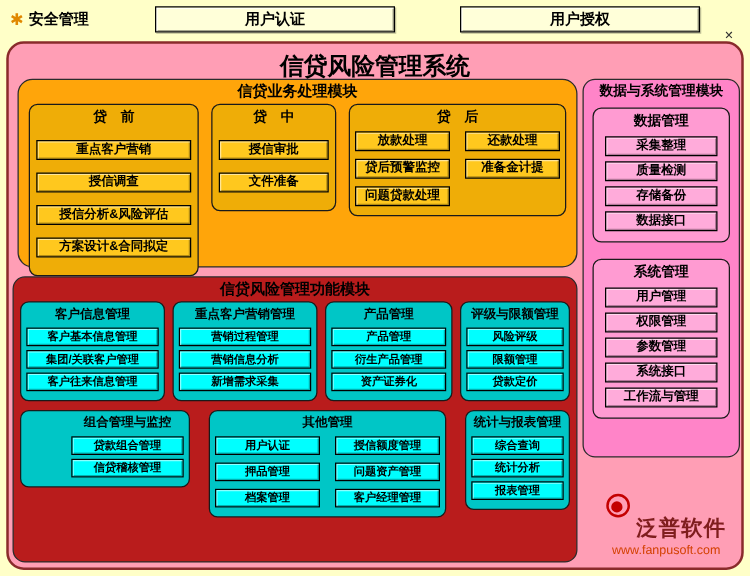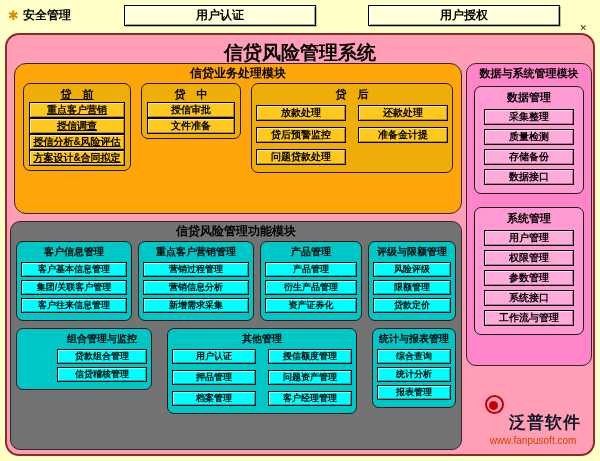--- a/index.html
+++ b/index.html
@@ -28,36 +28,36 @@
           background: #FF9EB5; border: 2px solid #8A2B2B; border-radius: 14px; }
   .main-title { text-align: center; font-weight: bold; font-size: 19px; padding-top: 5px; }
 
   .module { position: absolute; border: 1px solid #2b2b2b; border-radius: 10px; }
   .mtitle { text-align: center; font-weight: bold; font-size: 12px; line-height: 19px; }
 
   .group { border: 1px solid #1a1a1a; border-radius: 7px; padding: 2px 3px 4px; }
   .gtitle { text-align: center; font-weight: bold; font-size: 11px; line-height: 16px; white-space: nowrap; }
 
   .item { border: 1px solid #000; font-weight: bold; font-size: 10px; text-align: center;
-          height: 16px; line-height: 14px; margin: 0 2px; white-space: nowrap; overflow: hidden;
+          height: 16px; line-height: 14px; margin: 10px 2px; white-space: nowrap; overflow: hidden;
           box-shadow: inset 1px 1px 0 rgba(255,255,255,.55), inset -1px -1px 0 rgba(0,0,0,.3); }
 
   
   .orangemod { left: 7px; top: 28px; width: 448px; height: 151px; background: #FFA50A; border-radius: 12px; }
   .orange-row { display: flex; gap: 10px; padding: 0 8px; align-items: flex-start; }
   .gold { background: #EFAD07; }
   .gold-item { background: #FFC81E; }
-  .pre { width: 108px; text-decoration: underline; }
+  .pre { width: 136px; }
   .mid { width: 100px; }
   .post { flex: 1; }
   .grid2 { display: grid; grid-template-columns: 1fr 1fr; column-gap: 10px; }
   .grid2 .item { margin: 3px 1px; }
 
   
-  .cyanmod { left: 3px; top: 186px; width: 452px; height: 229px; background: #737373; }
+  .cyanmod { left: 3px; top: 186px; width: 452px; height: 229px; background: #b91c1c; }
   .crow { display: flex; gap: 6px; padding: 0 5px; align-items: flex-start; }
   .row2 { margin-top: 7px; gap: 15px; }
   .tgroup { background: #00C6C6; }
   .tgroup .gtitle { font-size: 10px; line-height: 15px; }
   .cyan-item { background: #00FFFF; font-size: 9px; height: 15px; line-height: 13px; margin: 3px 1px; }
   .g1, .g2 { width: 116px; }
   .g3 { width: 102px; }
   .g4 { flex: 1; }
   .g5 { width: 136px; padding-left: 39px; }
   .g6 { width: 190px; }
@@ -70,21 +70,21 @@
   .pink-group.second { margin-top: 13px; }
   .pink-item { background: #FFABDA; margin: 4px 6px; }
 
   
   .logo { position: absolute; right: 12px; bottom: 8px; text-align: center; }
   .logo-row { display: flex; align-items: center; gap: 5px; justify-content: flex-end; }
   .logo-icon { width: 19px; height: 19px; border: 2px solid #C40000; border-radius: 50%;
                display: inline-block; position: relative; background: #FF9EB5; }
   .logo-icon::after { content: ""; position: absolute; left: 2px; top: 4px; width: 9px; height: 9px;
                       background: #C40000; border-radius: 50%; }
-  .logo-text { font-size: 17px; font-weight: bold; color: #0f172a; letter-spacing: 1px;
+  .logo-text { font-size: 17px; font-weight: bold; color: #7f1d1d; letter-spacing: 1px;
                font-family: "Liberation Serif", "DejaVu Serif", serif; margin-top: 36px; }
   .logo-url { font-size: 10px; color: #D44000; margin-top: 1px; }
 </style>
 </head>
 <body>
 
 <div class="topbar">
   <div class="sec">
     <span class="sec-icon">✱</span>
     <span>安全管理</span>

